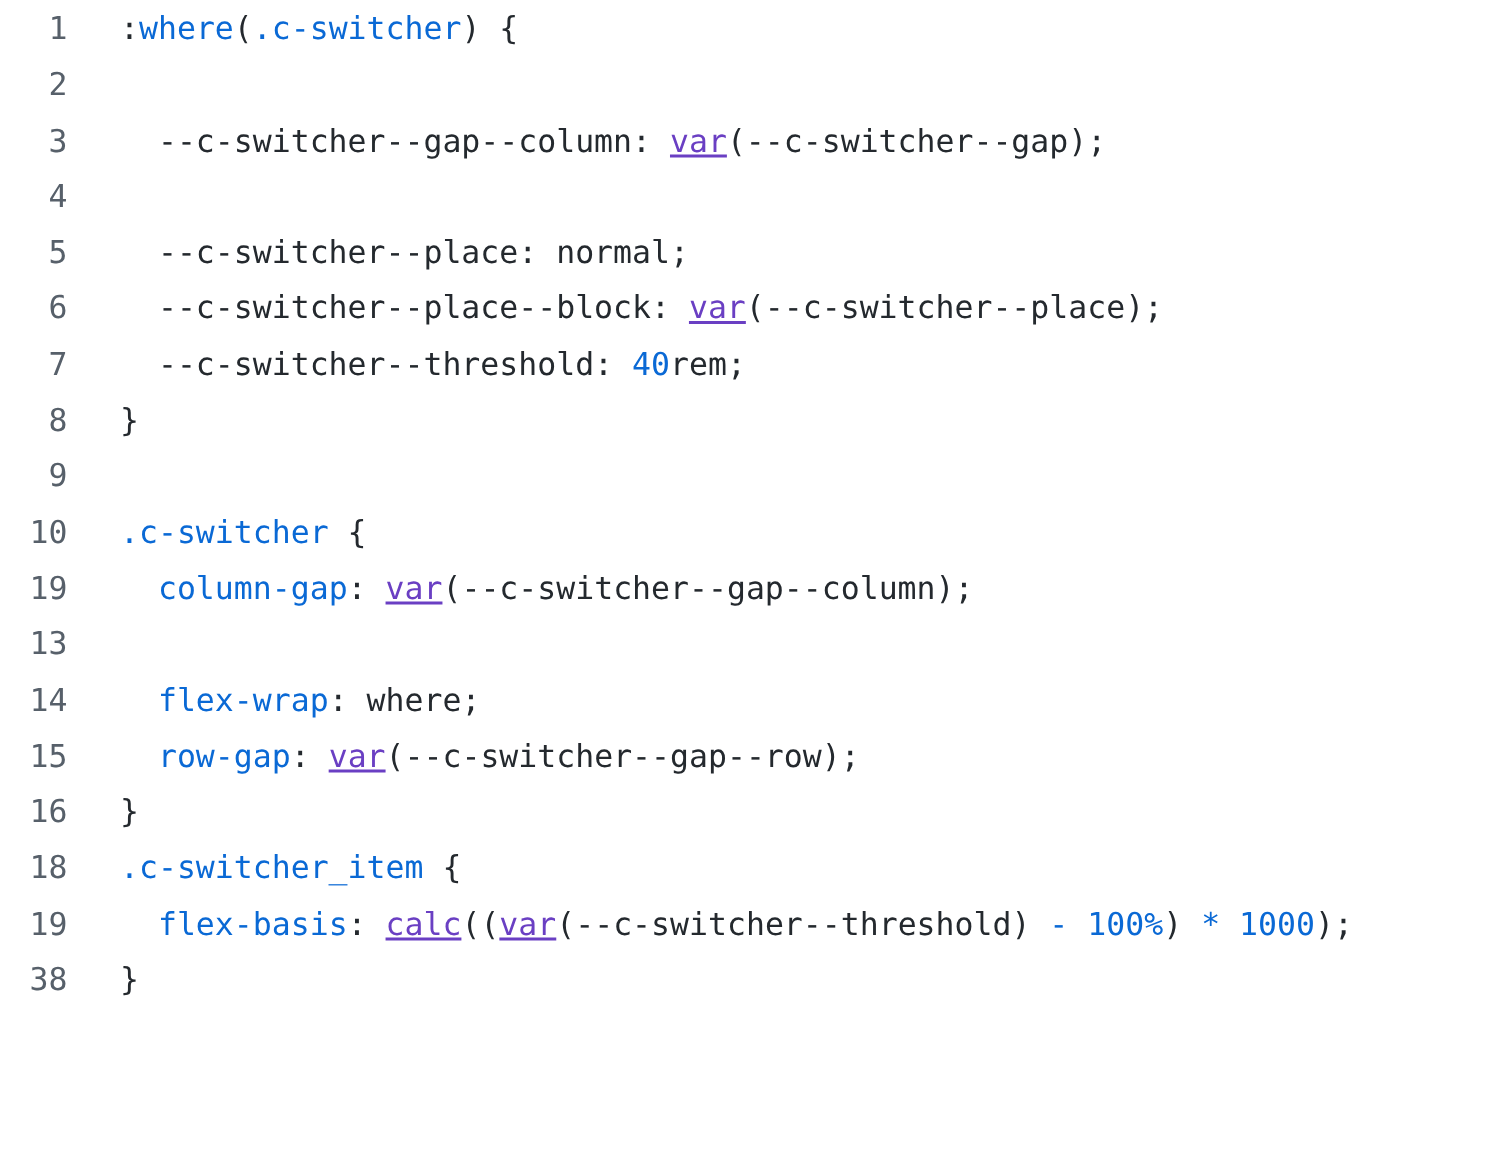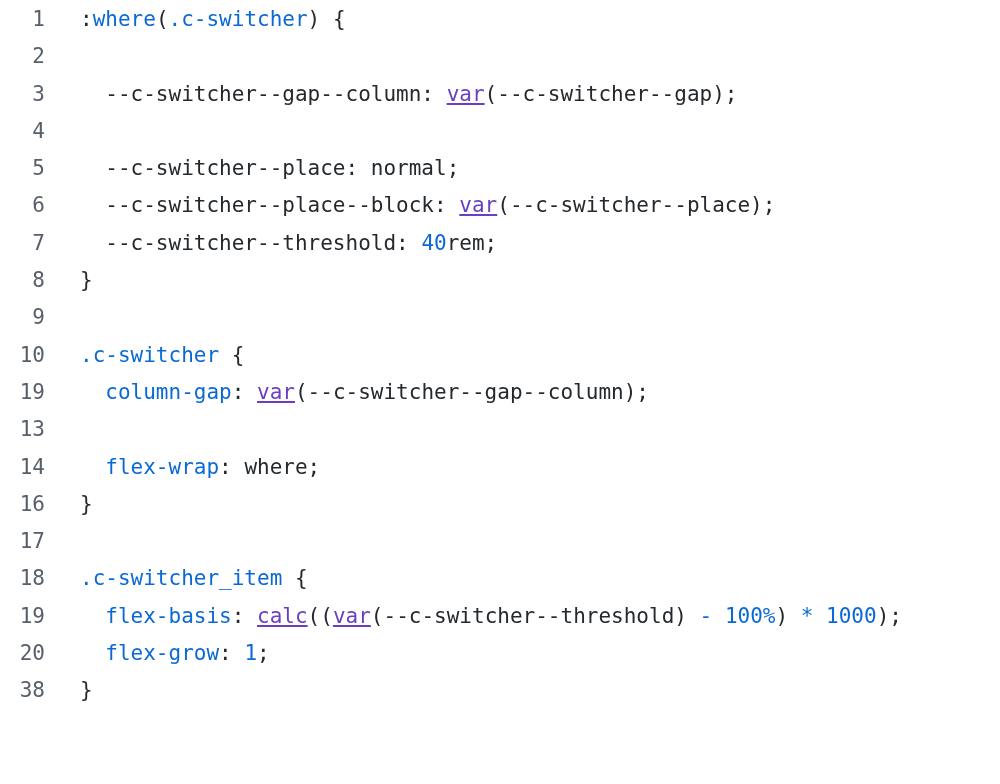--- a/index.html
+++ b/index.html
@@ -50,20 +50,19 @@
       <div class="code-line"><span class="gutter">4</span></div>
       <div class="code-line"><span class="gutter">5</span><span class="line-content"><span class="tok-p">  --c-switcher--place: normal;</span></span></div>
       <div class="code-line"><span class="gutter">6</span><span class="line-content"><span class="tok-p">  --c-switcher--place--block: </span><span class="tok-u">var</span><span class="tok-p">(--c-switcher--place);</span></span></div>
       <div class="code-line"><span class="gutter">7</span><span class="line-content"><span class="tok-p">  --c-switcher--threshold: </span><span class="tok-b">40</span><span class="tok-p">rem;</span></span></div>
       <div class="code-line"><span class="gutter">8</span><span class="line-content"><span class="tok-p">}</span></span></div>
       <div class="code-line"><span class="gutter">9</span><span class="line-content"></span></div>
       <div class="code-line"><span class="gutter">10</span><span class="line-content"><span class="tok-b">.c-switcher</span><span class="tok-p"> {</span></span></div>
       <div class="code-line"><span class="gutter">19</span><span class="line-content"><span class="tok-p">  </span><span class="tok-b">column-gap</span><span class="tok-p">: </span><span class="tok-u">var</span><span class="tok-p">(--c-switcher--gap--column);</span></span></div>
       <div class="code-line"><span class="gutter">13</span></div>
       <div class="code-line"><span class="gutter">14</span><span class="line-content"><span class="tok-p">  </span><span class="tok-b">flex-wrap</span><span class="tok-p">: where;</span></span></div>
+      <div class="code-line"><span class="gutter">15</span><span class="line-content"><span class="tok-p">  </span><span class="tok-b">row-gap</span><span class="tok-p">: </span><span class="tok-u">var</span><span class="tok-p">(--c-switcher--gap--row);</span></span></div>
       <div class="code-line"><span class="gutter">16</span><span class="line-content"><span class="tok-p">}</span></span></div>
-      <div class="code-line"><span class="gutter">17</span><span class="line-content"></span></div>
       <div class="code-line"><span class="gutter">18</span><span class="line-content"><span class="tok-b">.c-switcher_item</span><span class="tok-p"> {</span></span></div>
       <div class="code-line"><span class="gutter">19</span><span class="line-content"><span class="tok-p">  </span><span class="tok-b">flex-basis</span><span class="tok-p">: </span><span class="tok-u">calc</span><span class="tok-p">((</span><span class="tok-u">var</span><span class="tok-p">(--c-switcher--threshold) </span><span class="tok-b">-</span><span class="tok-p"> </span><span class="tok-b">100%</span><span class="tok-p">) </span><span class="tok-b">*</span><span class="tok-p"> </span><span class="tok-b">1000</span><span class="tok-p">);</span></span></div>
-      <div class="code-line"><span class="gutter">20</span><span class="line-content"><span class="tok-p">  </span><span class="tok-b">flex-grow</span><span class="tok-p">: </span><span class="tok-b">1</span><span class="tok-p">;</span></span></div>
       <div class="code-line"><span class="gutter">38</span><span class="line-content"><span class="tok-p">}</span></span></div>
     </div>
 </div>
 
 </body></html>

